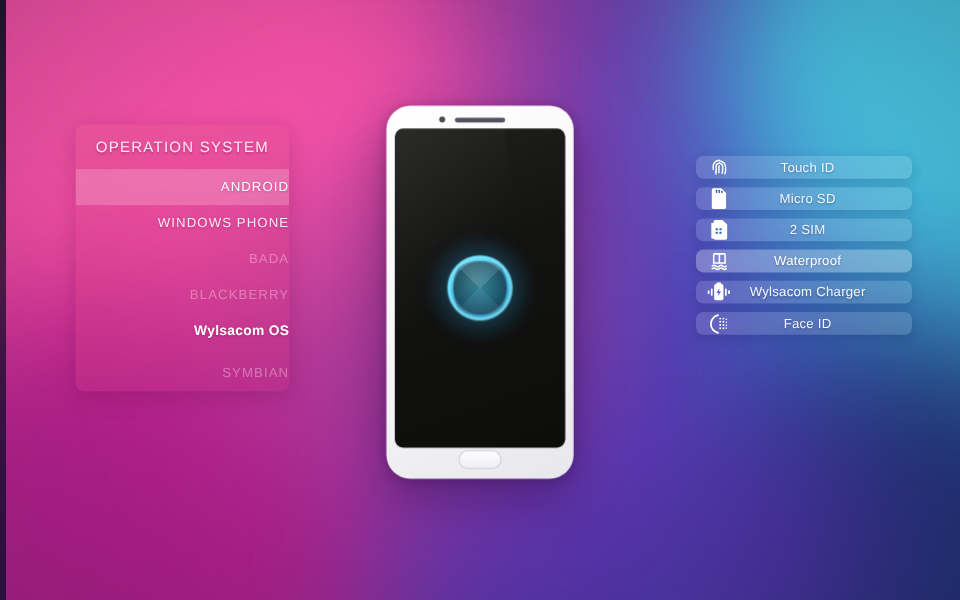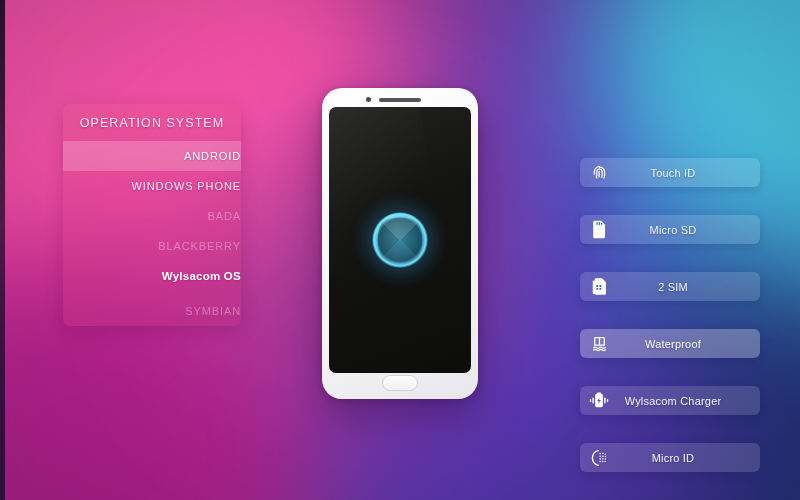--- a/index.html
+++ b/index.html
@@ -284,28 +284,27 @@
 
   
   .features {
     position: absolute;
     left: 580px;
     top: 130px;
     width: 180px;
   }
   .feat-row {
     position: relative;
-    height: 29px;
+    height: 19px;
     margin-bottom: 7px;
     border-radius: 6px;
     background: rgba(255,255,255,.14);
     display: flex;
     align-items: center;
     box-shadow: 0 3px 10px rgba(12,14,60,.16);
-    margin-top: 28px;
   }
   .feat-row.active {
     background: rgba(255,255,255,.28);
   }
   .feat-icon {
     width: 38px;
     display: flex;
     align-items: center;
     justify-content: center;
     flex: none;
@@ -480,17 +479,17 @@
             <circle cx="19.6" cy="10.2" r=".8"></circle>
             <circle cx="13.4" cy="13" r=".95"></circle>
             <circle cx="16.6" cy="13" r=".95"></circle>
             <circle cx="19.6" cy="13.2" r=".8"></circle>
             <circle cx="13.4" cy="16.2" r=".95"></circle>
             <circle cx="16.6" cy="16.2" r=".95"></circle>
             <circle cx="19.4" cy="16.1" r=".8"></circle>
           </g>
         </svg>
       </span>
-      <span class="feat-label">Micro ID</span>
+      <span class="feat-label">Face ID</span>
     </div>
 
   </div>
 </div>
 
 </body></html>

